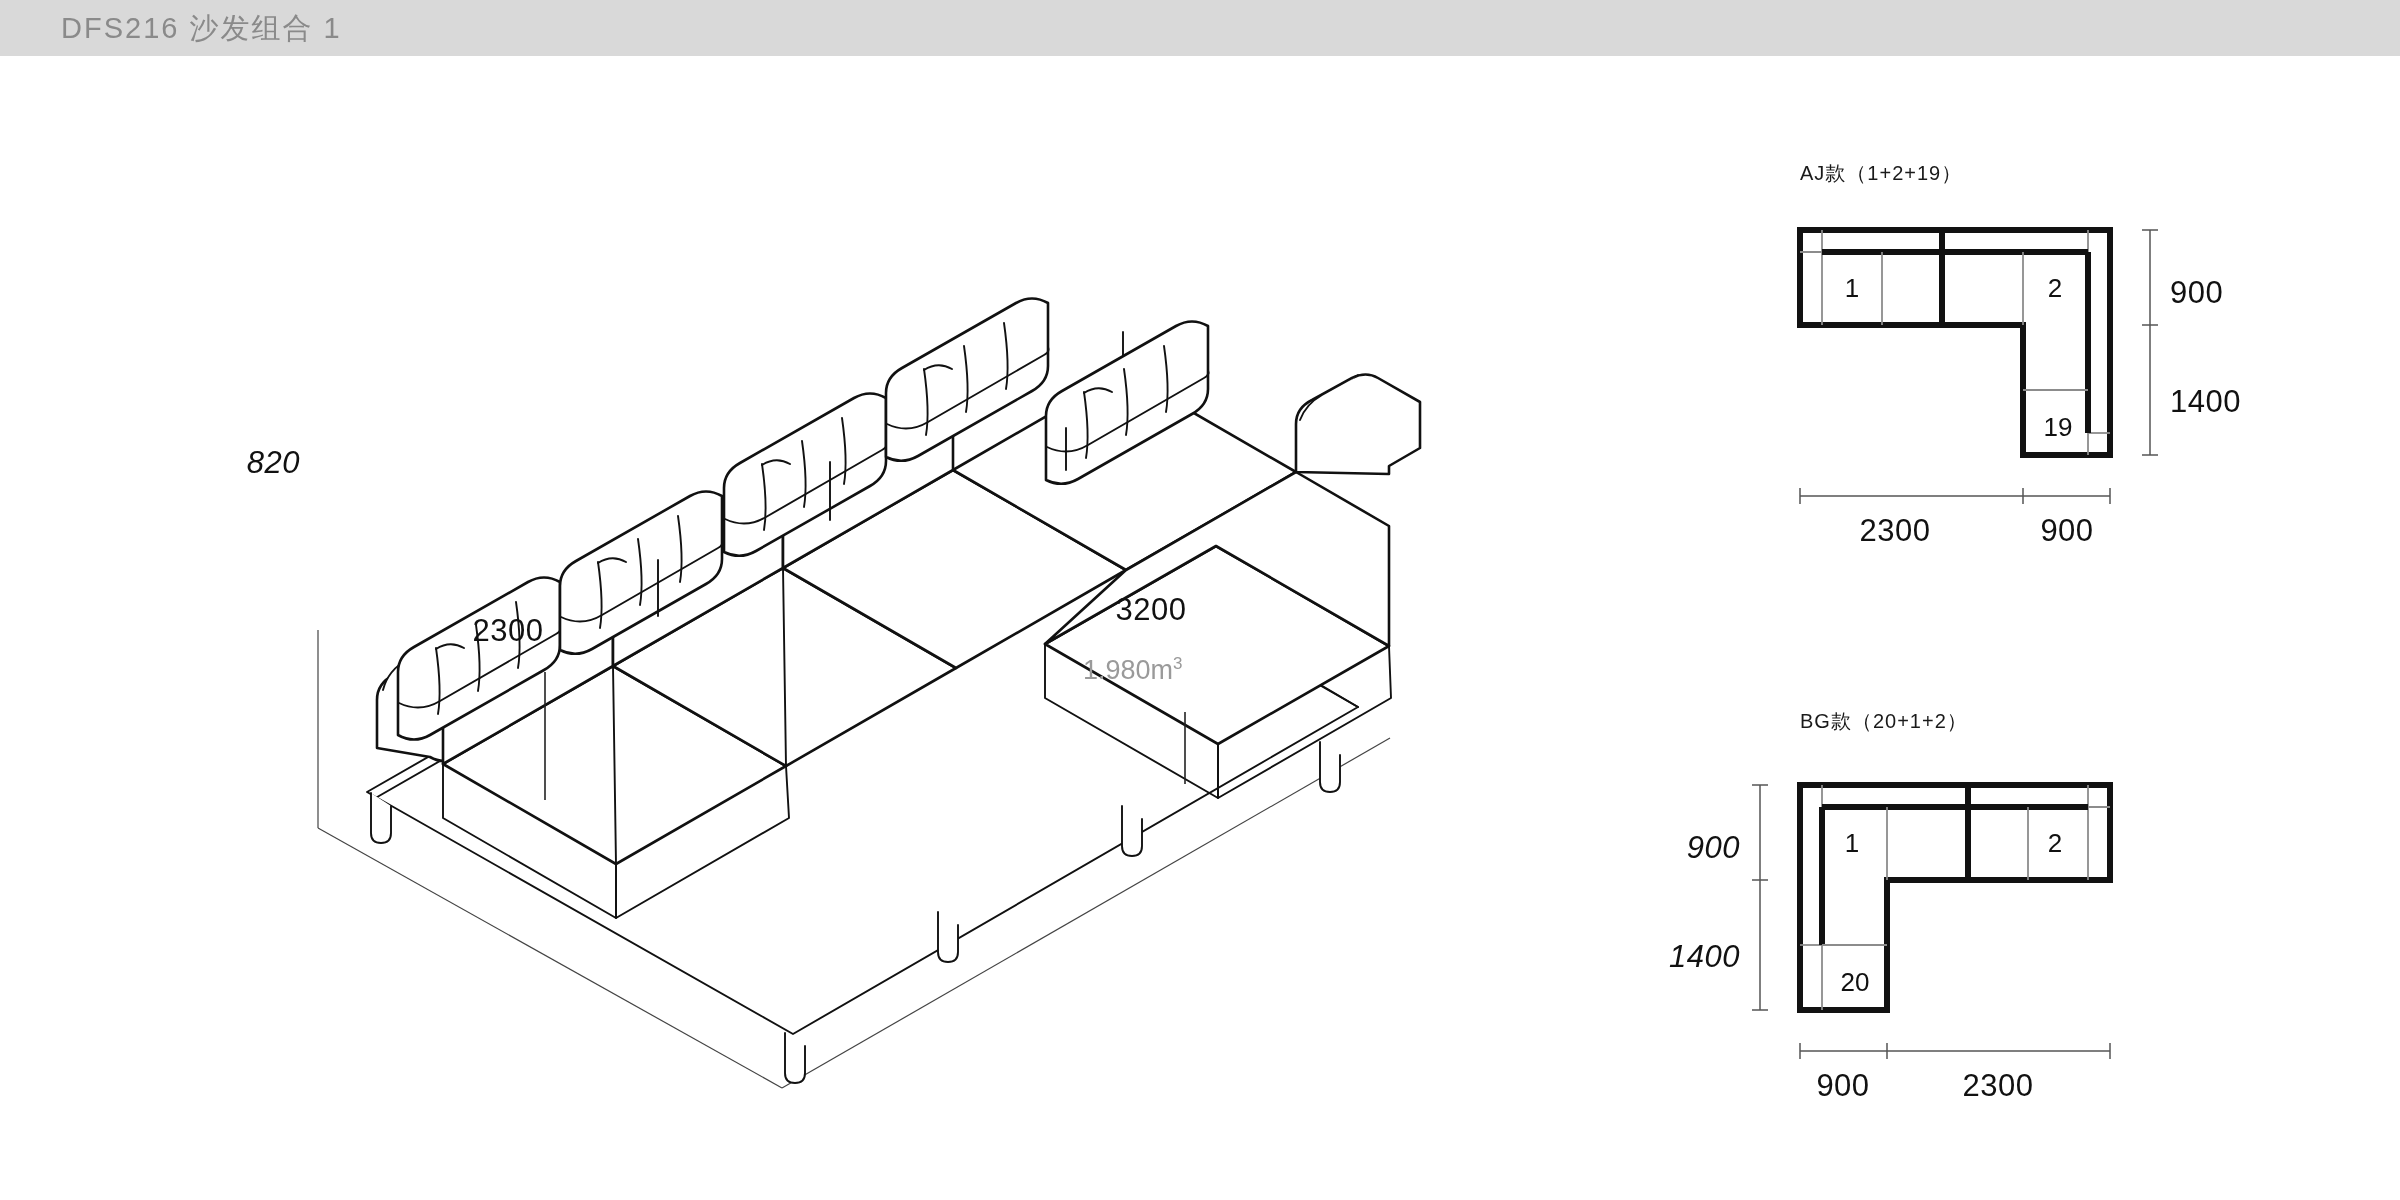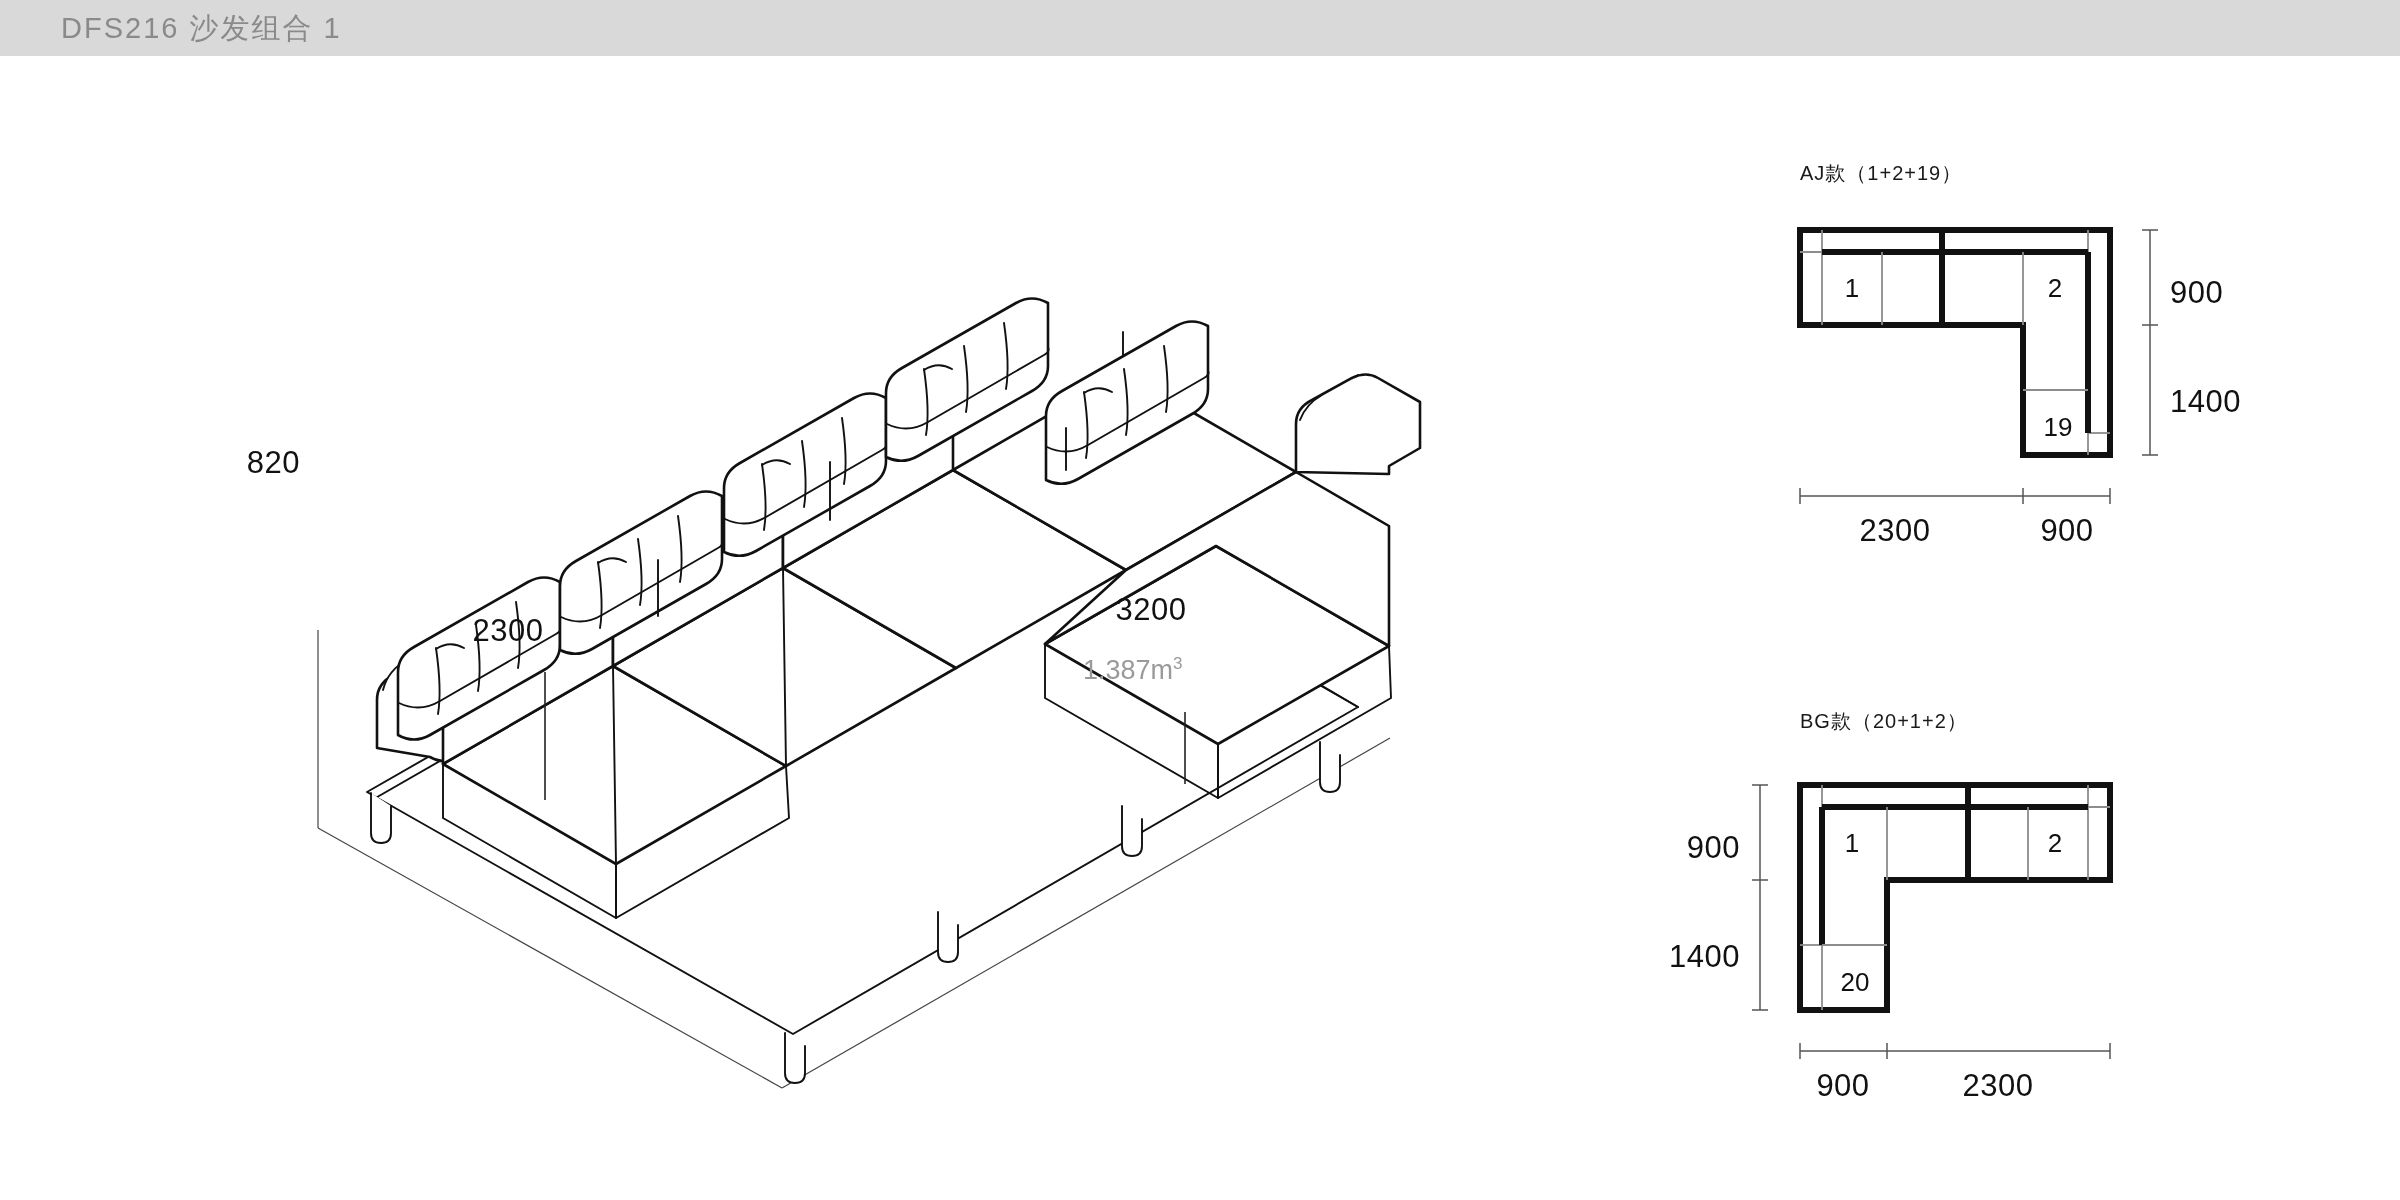--- a/index.html
+++ b/index.html
@@ -49,21 +49,21 @@
 
   
   .dim {
     position: absolute;
     font-size: 31px;
     color: #111111;
     white-space: nowrap;
     letter-spacing: 0.5px;
   }
   .dim.center { transform: translateX(-50%); }
-  .dim.right  { transform: translateX(-100%); }
+  .dim.right  { transform: translateX(-100%); font-style: italic; }
 
   .plan-title {
     position: absolute;
     font-size: 20px;
     color: #1a1a1a;
     white-space: nowrap;
     letter-spacing: 1px;
   }
 
   .volume {
@@ -223,21 +223,21 @@
   <g>
     <path class="leader" d="M 545 672 L 545 800"></path>
     <path class="leader" d="M 1185 712 L 1185 784"></path>
   </g>
 </svg>
 
 <div class="dim right" style="left:300px; top:445px;">820</div>
 <div class="dim center" style="left:508px; top:613px;">2300</div>
 <div class="dim center" style="left:1123px; top:592px;margin-left:28px;">3200</div>
 <div class="volume" style="left:1083px; top:654px;">
-  <span>1.387m</span><sup>3</sup>
+  <span>1.980m</span><sup>3</sup>
 </div>
 
 <div class="plan-title" style="left:1800px; top:160px;">AJ款（1+2+19）</div>
 
 <svg class="canvas" viewBox="0 0 2400 1200" width="2400" height="1200">
   <defs>
     <style>
       .p-thick { fill:none; stroke:#111111; stroke-width:6; stroke-linejoin:miter; }
       .p-thin  { fill:none; stroke:#8c8c8c; stroke-width:1.8; }
       .p-dim   { fill:none; stroke:#555555; stroke-width:1.5; }

